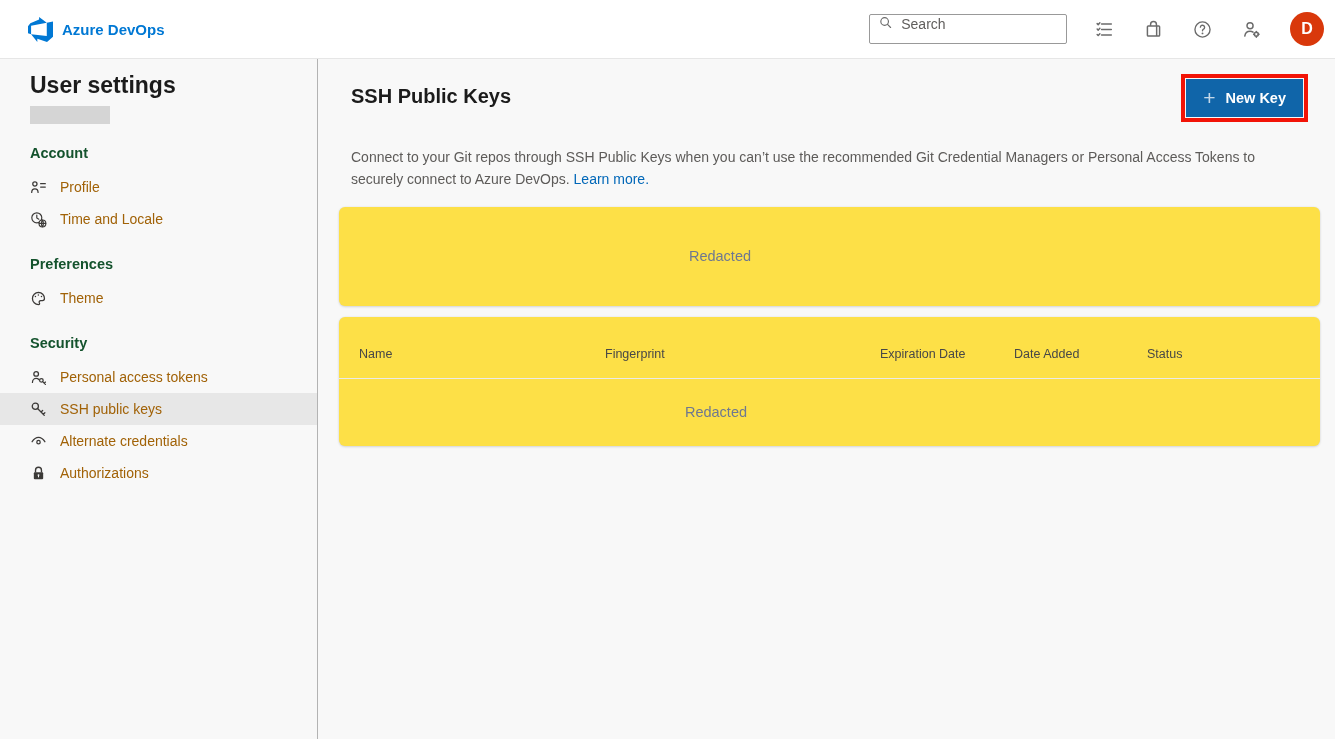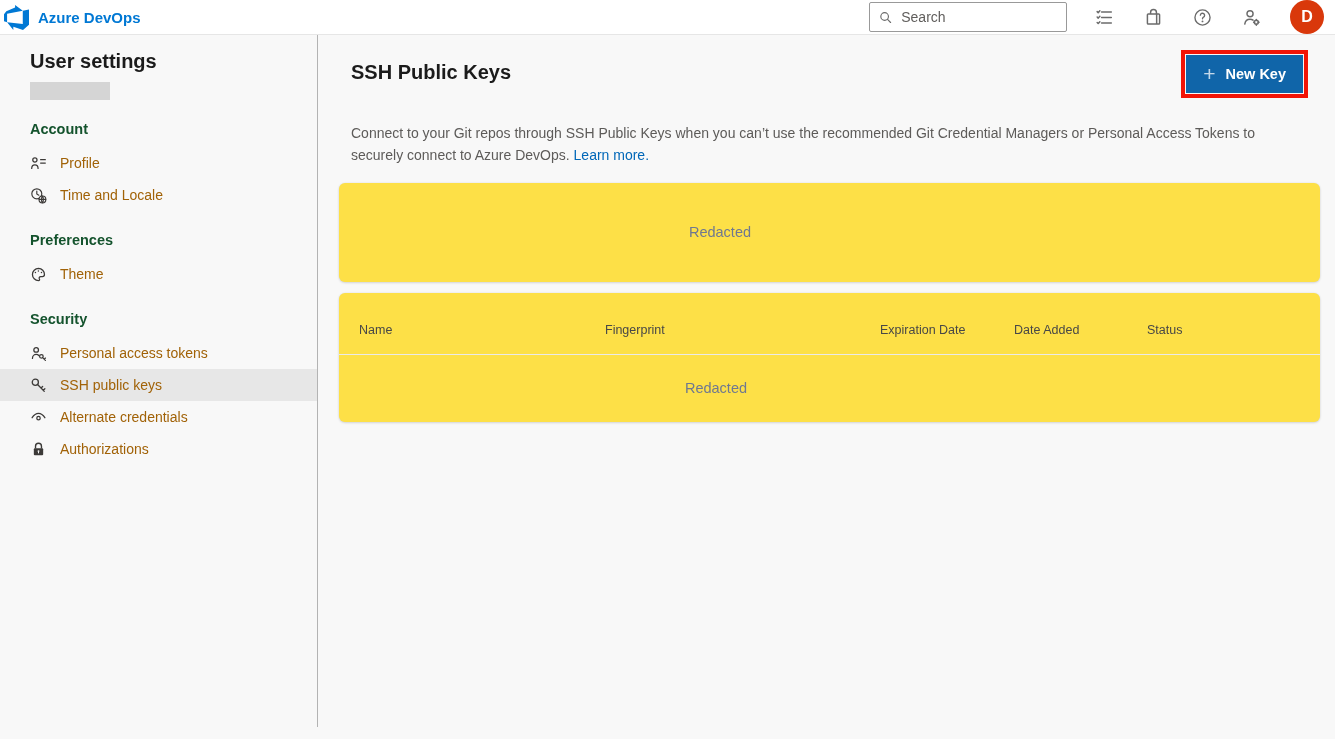--- a/index.html
+++ b/index.html
@@ -4,29 +4,29 @@
 <style>
   * { box-sizing: border-box; }
   html, body { margin: 0; padding: 0; }
   body {
     width: 1335px; height: 739px; overflow: hidden;
     font-family: "Liberation Sans", sans-serif;
     background: #f8f8f8; color: #1d1d1d;
   }
   
   .topbar {
-    height: 35px; background: #fff; border-bottom: 1px solid #e6e6e6;
-    display: flex; align-items: center; padding: 0 11px 0 4px;
+    height: 59px; background: #fff; border-bottom: 1px solid #e6e6e6;
+    display: flex; align-items: center; padding: 0 11px 0 28px;
   }
   .brand { display: flex; align-items: center; gap: 9px; color: #0078d4; cursor: pointer; }
   .brand-label { font-size: 15px; font-weight: 700; }
   .topbar-right { margin-left: auto; display: flex; align-items: center; }
   .searchbox {
     width: 198px; height: 30px; border: 1px solid #999; border-radius: 2px;
-    background: #fff; display: flex; align-items: center; gap: 7px;
+    background: #fff; display: flex; align-items: flex-start; gap: 7px;
     padding: 0 9px; color: #6b6b6b; margin-right: 27px;
   }
   .searchbox input {
     border: none; outline: none; background: transparent; width: 100%;
     font-size: 14px; font-family: "Liberation Sans", sans-serif; color: #333;
   }
   .searchbox input::placeholder { color: #605e5c; }
   .top-icons { display: flex; align-items: center; gap: 28px; }
   .iconbtn {
     background: none; border: none; padding: 0; width: 21px; height: 21px;
@@ -36,21 +36,21 @@
     width: 34px; height: 34px; border-radius: 50%; background: #d9380b;
     color: #fff; font-weight: 700; font-size: 16px;
     display: flex; align-items: center; justify-content: center; cursor: pointer;
   }
   
   .shell { display: flex; height: 692px; }
   .sidebar {
     width: 318px; flex: none; background: #f8f8f8;
     border-right: 1px solid #b3b3b3; padding-top: 15px;
   }
-  .sidebar-title { margin: 0 0 0 30px; font-size: 20px; font-weight: 700; color: #1b1b1b; line-height: 22px; }
+  .sidebar-title { margin: 0 0 0 30px; font-size: 23px; font-weight: 700; color: #1b1b1b; line-height: 22px; }
   .redacted-block { width: 80px; height: 18px; background: #d5d5d5; margin: 10px 0 0 30px; }
   .section-label { margin: 21px 0 10px 30px; font-size: 14.5px; font-weight: 700; color: #14532d; line-height: 16px; }
   .nav-item {
     height: 32px; display: flex; align-items: center; gap: 13px;
     padding-left: 30px; font-size: 14px; color: #a16207; cursor: pointer;
   }
   .nav-item.selected { background: #e7e7e7; }
   .nav-item svg { width: 17px; height: 17px; color: #3c3a38; flex: none; }
   
   .main { flex: 1; padding: 26px 0 0 33px; }

